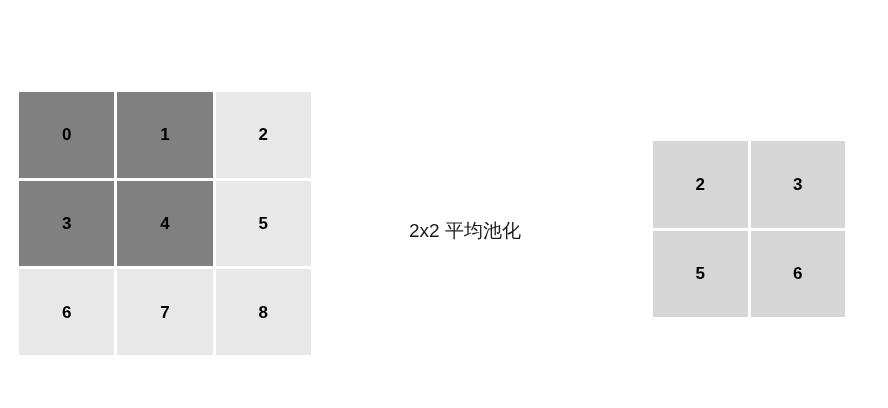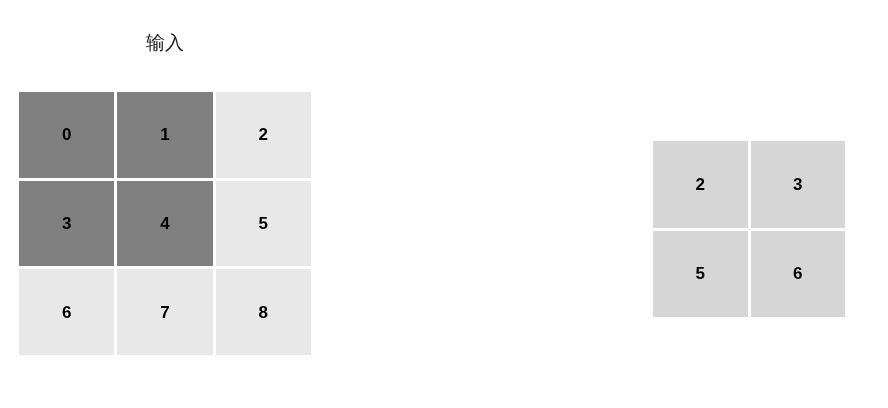--- a/index.html
+++ b/index.html
@@ -103,34 +103,34 @@
     color: #1a1a1a;
     white-space: nowrap;
     line-height: 1;
   }
 </style>
 </head>
 <body>
 
 <div id="diagram">
 
-  <div class="panel-title" id="input-title">输入</div>
 
   <div class="grid" id="input-grid">
       <div class="cell highlight">0</div>
       <div class="cell highlight">1</div>
       <div class="cell plain">2</div>
       <div class="cell highlight">3</div>
       <div class="cell highlight">4</div>
       <div class="cell plain">5</div>
       <div class="cell plain">6</div>
       <div class="cell plain">7</div>
       <div class="cell plain">8</div>
     </div>
 
+  <div id="op-label">2x2 平均池化</div>
 
 
   <div class="grid" id="output-grid">
       <div class="cell out">2</div>
       <div class="cell out">3</div>
       <div class="cell out">5</div>
       <div class="cell out">6</div>
     </div>
 
 </div>

